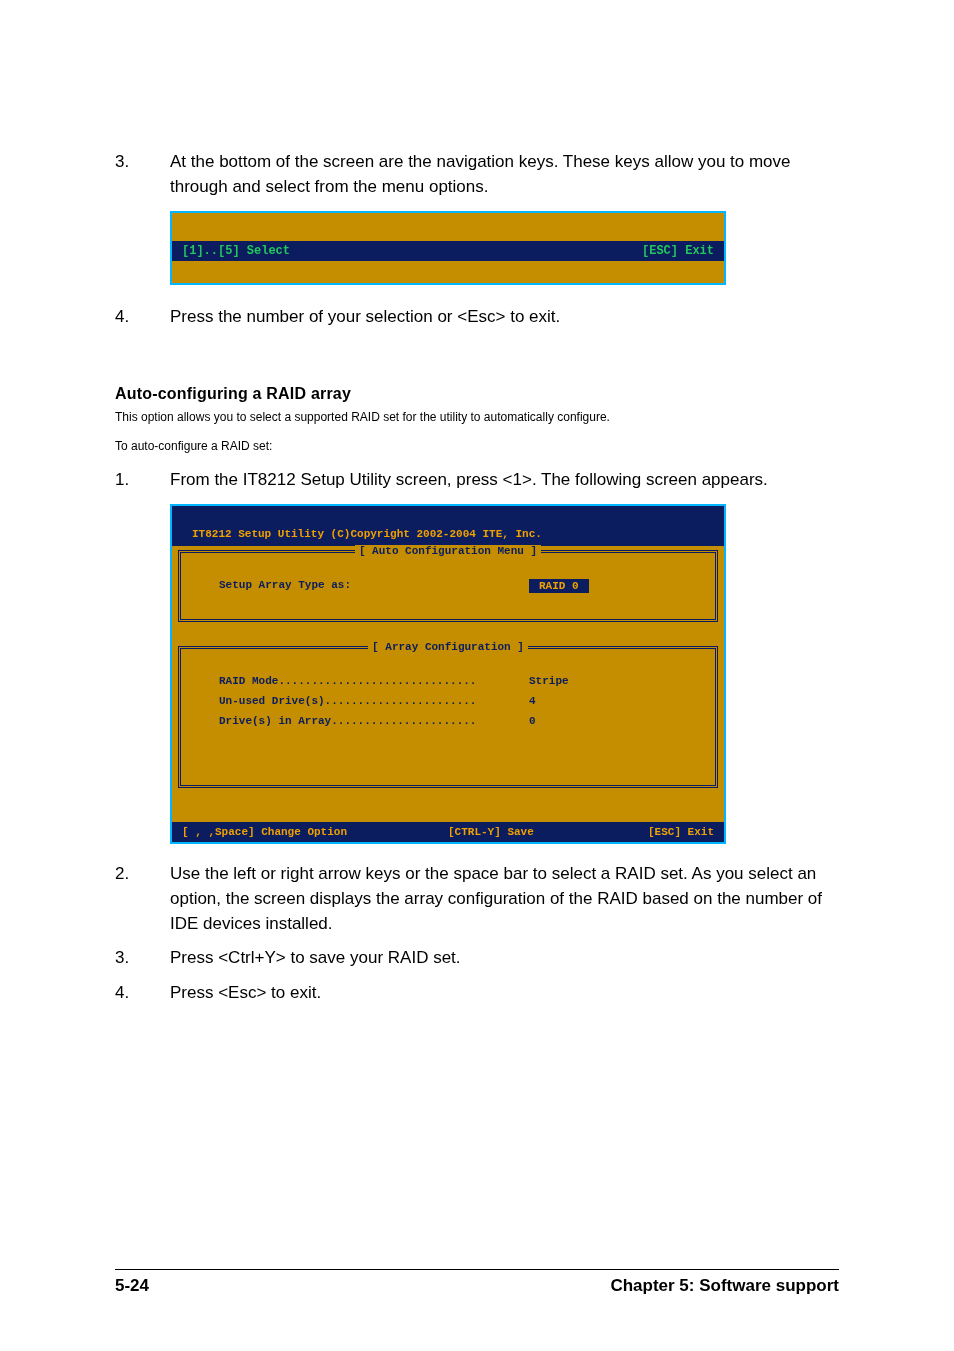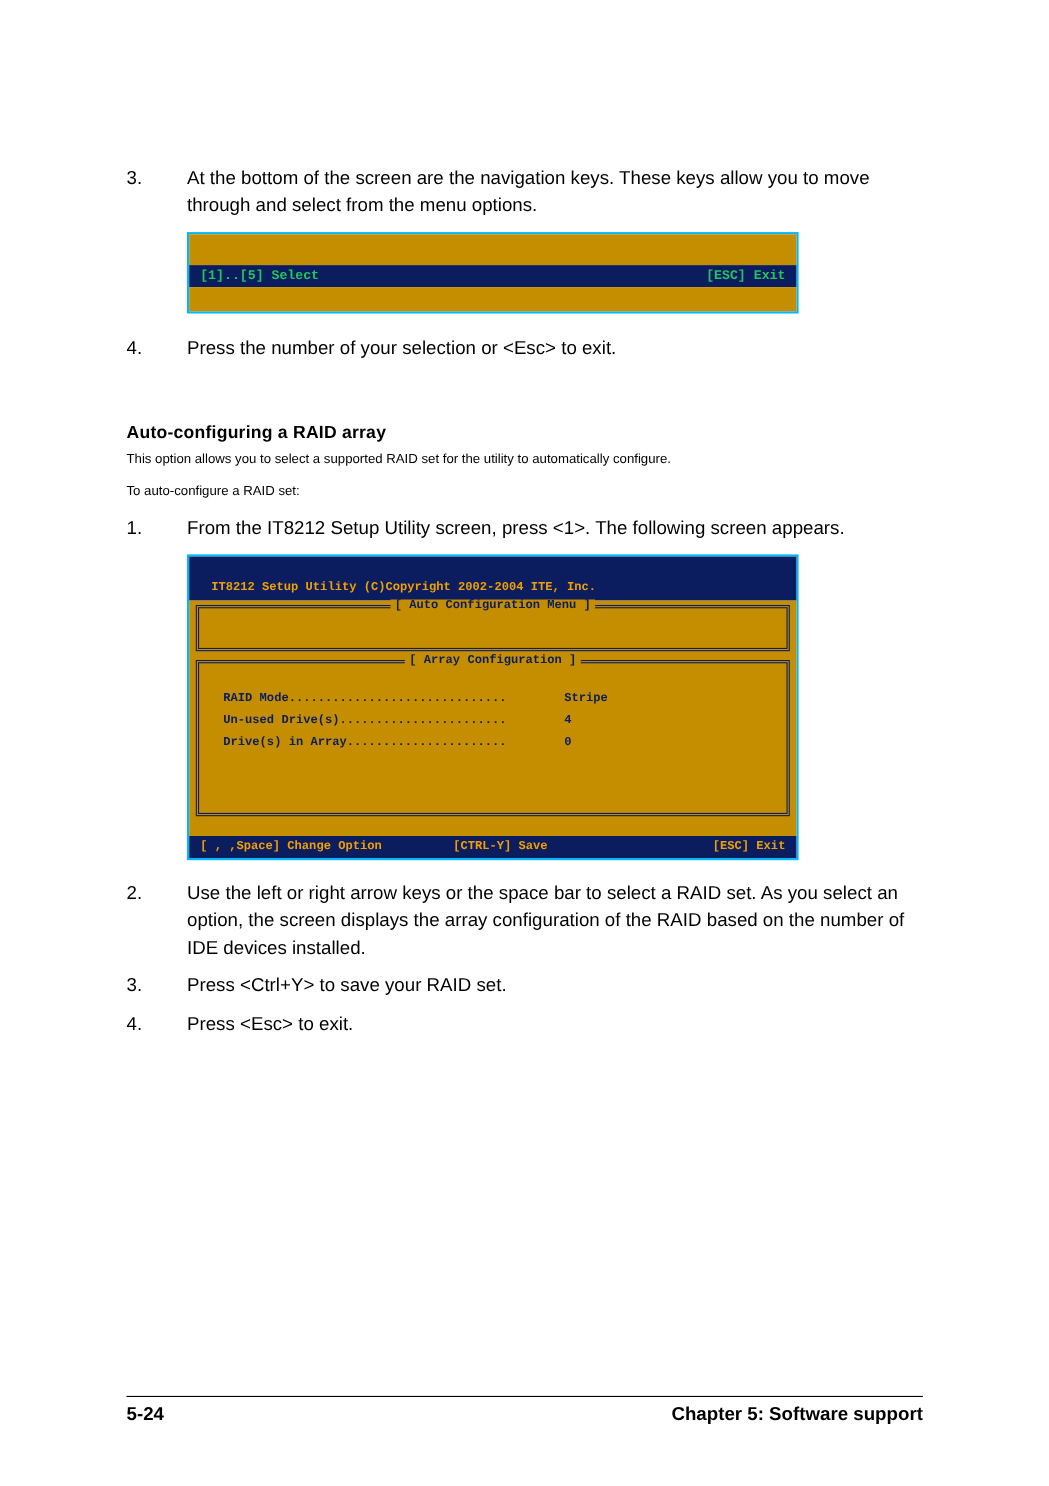--- a/index.html
+++ b/index.html
@@ -78,23 +78,23 @@
     background: #0b1d5e;
     color: #f0a000;
     padding: 22px 20px 6px 20px;
   }
   .ut-body {
     background: #c58e00;
     padding: 4px 6px 10px 6px;
   }
   .ut-panel {
     border: 3px double #0b1d5e;
-    margin-bottom: 8px;
+    margin-bottom: 24px;
     position: relative;
-    padding: 18px 22px 18px 22px;
+    padding: 18px 22px 18px 38px;
   }
   .ut-panel-legend {
     position: absolute;
     top: -8px;
     left: 0;
     right: 0;
     text-align: center;
     color: #0b1d5e;
   }
   .ut-panel-legend span {
@@ -112,20 +112,21 @@
     background: #0b1d5e;
     color: #f0a000;
     padding: 1px 10px;
     display: inline-block;
   }
   .ut-footer {
     background: #0b1d5e;
     color: #f0a000;
     display: flex;
     padding: 4px 10px;
+    gap: 36px;
   }
   .ut-footer .f1 { flex: 0 0 230px; }
   .ut-footer .f2 { flex: 1; }
   .ut-footer .f3 { flex: 0 0 100px; text-align: right; }
   
   .pfoot {
     position: absolute;
     left: 115px;
     right: 115px;
     bottom: 55px;
@@ -174,20 +175,24 @@
     <div class="ol-num">1.</div>
     <div class="ol-text">From the IT8212 Setup Utility screen, press &lt;1&gt;. The following screen appears.</div>
   </div>
 
   <div class="utility">
     <div class="ut-title">IT8212 Setup Utility (C)Copyright 2002-2004 ITE, Inc.</div>
     <div class="ut-body">
 
       <div class="ut-panel">
         <div class="ut-panel-legend"><span>[ Auto Configuration Menu ]</span></div>
+        <div class="ut-row">
+          <div class="ut-label">Setup Array Type as:</div>
+          <div><span class="ut-sel">RAID 0</span></div>
+        </div>
       </div>
 
       <div class="ut-panel" style="padding-bottom:50px">
         <div class="ut-panel-legend"><span>[ Array Configuration ]</span></div>
         <div class="ut-row">
           <div class="ut-label">RAID Mode..............................</div>
           <div class="ut-val">Stripe</div>
         </div>
         <div class="ut-row">
           <div class="ut-label">Un-used Drive(s).......................</div>

